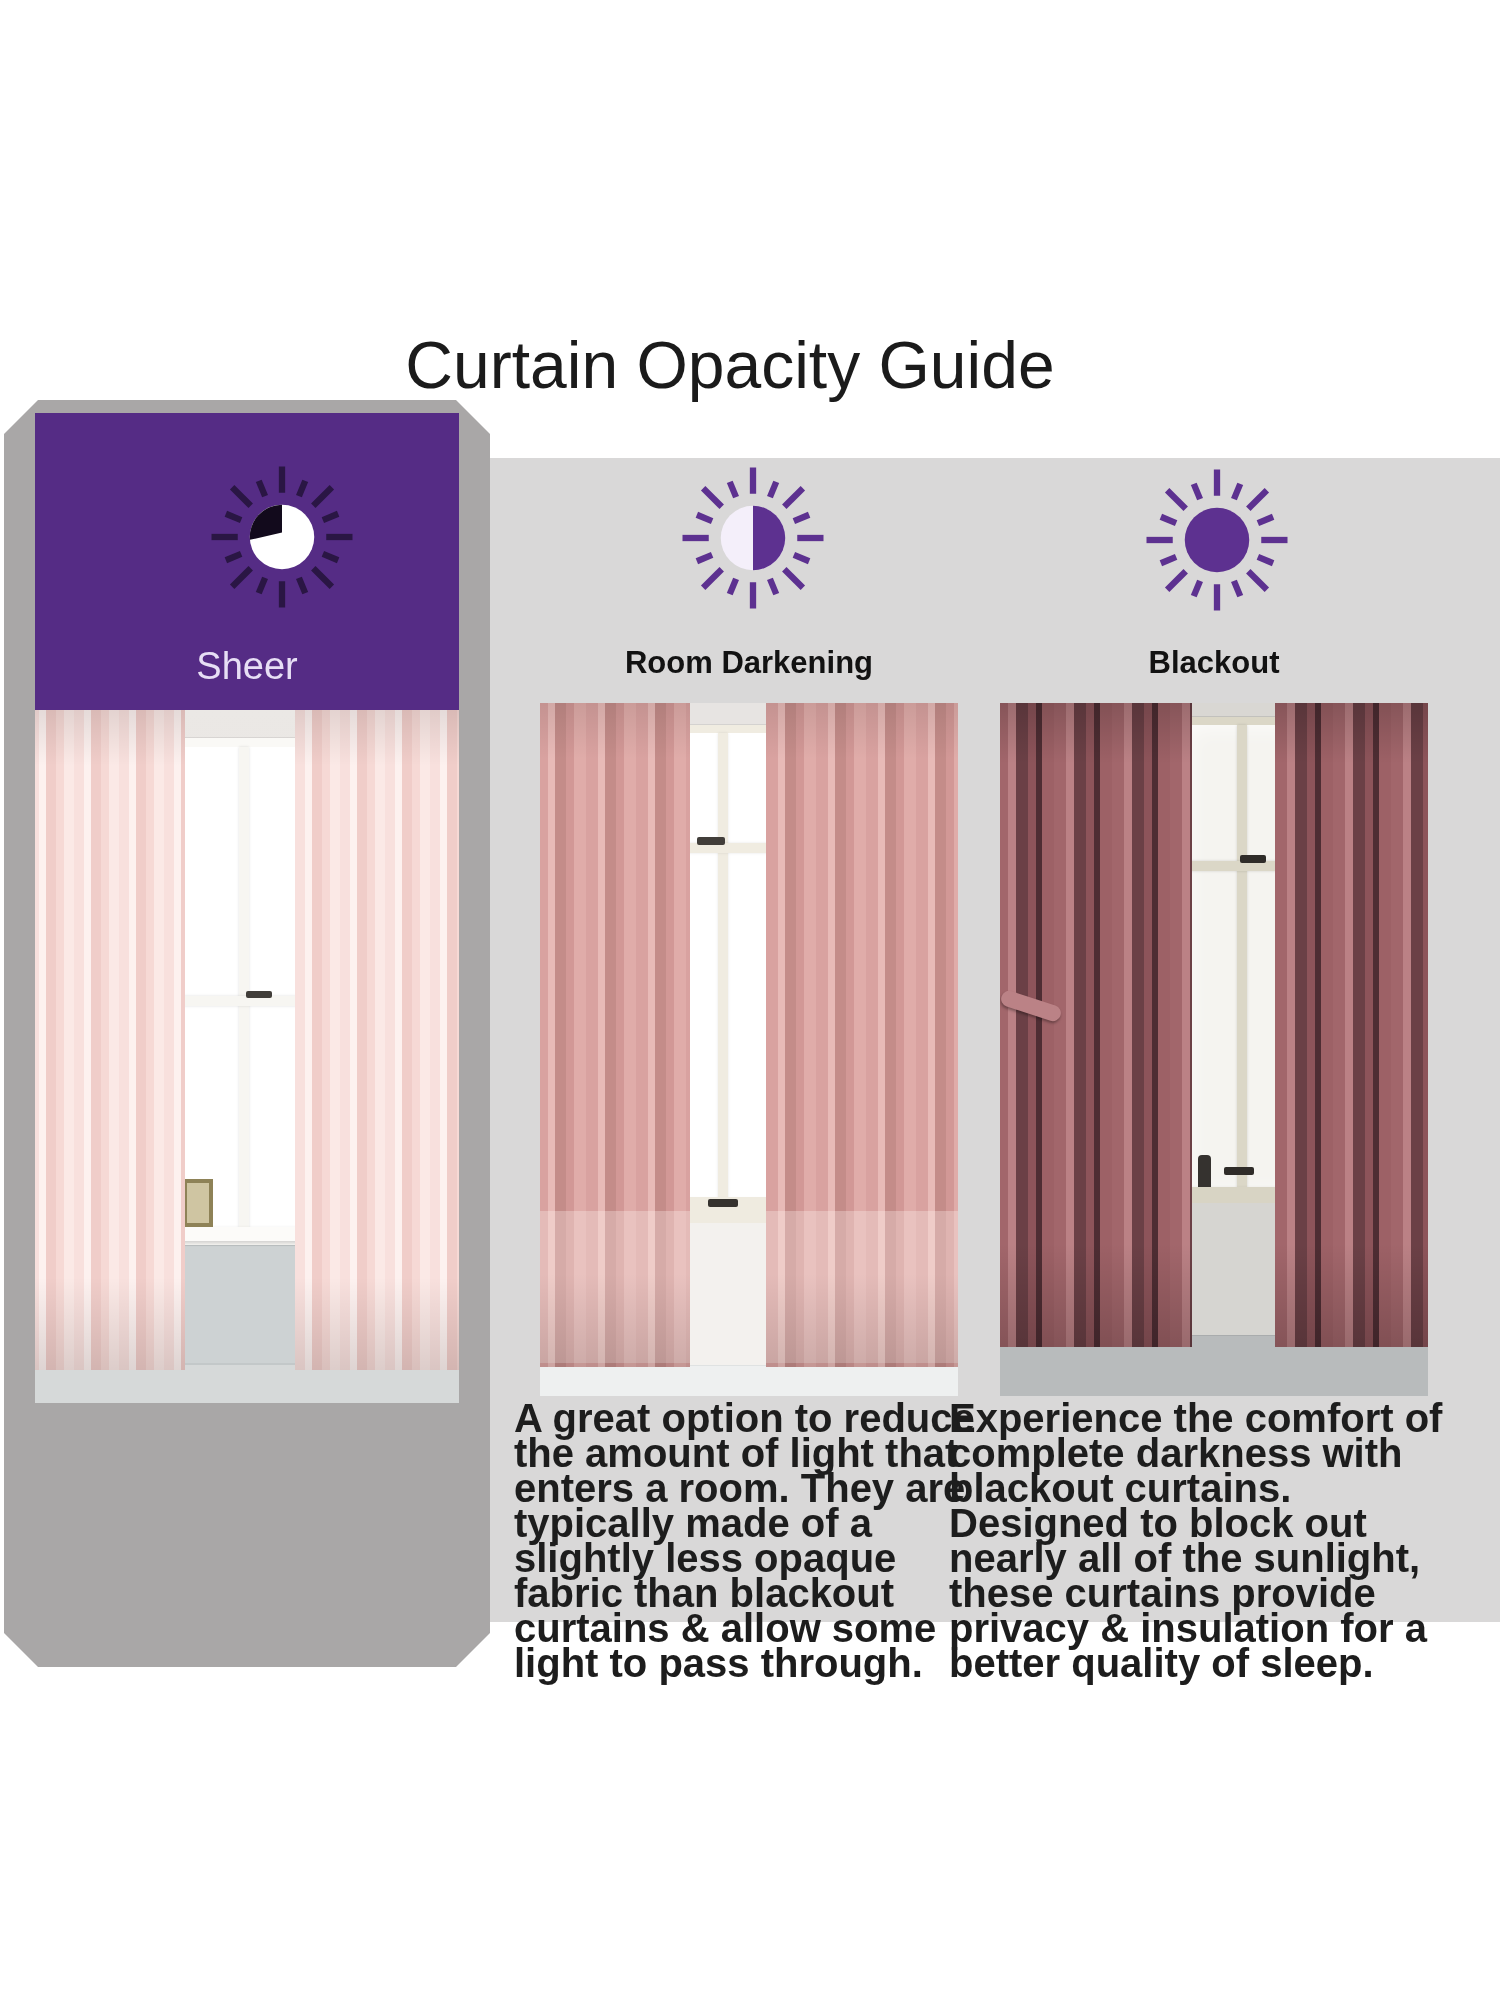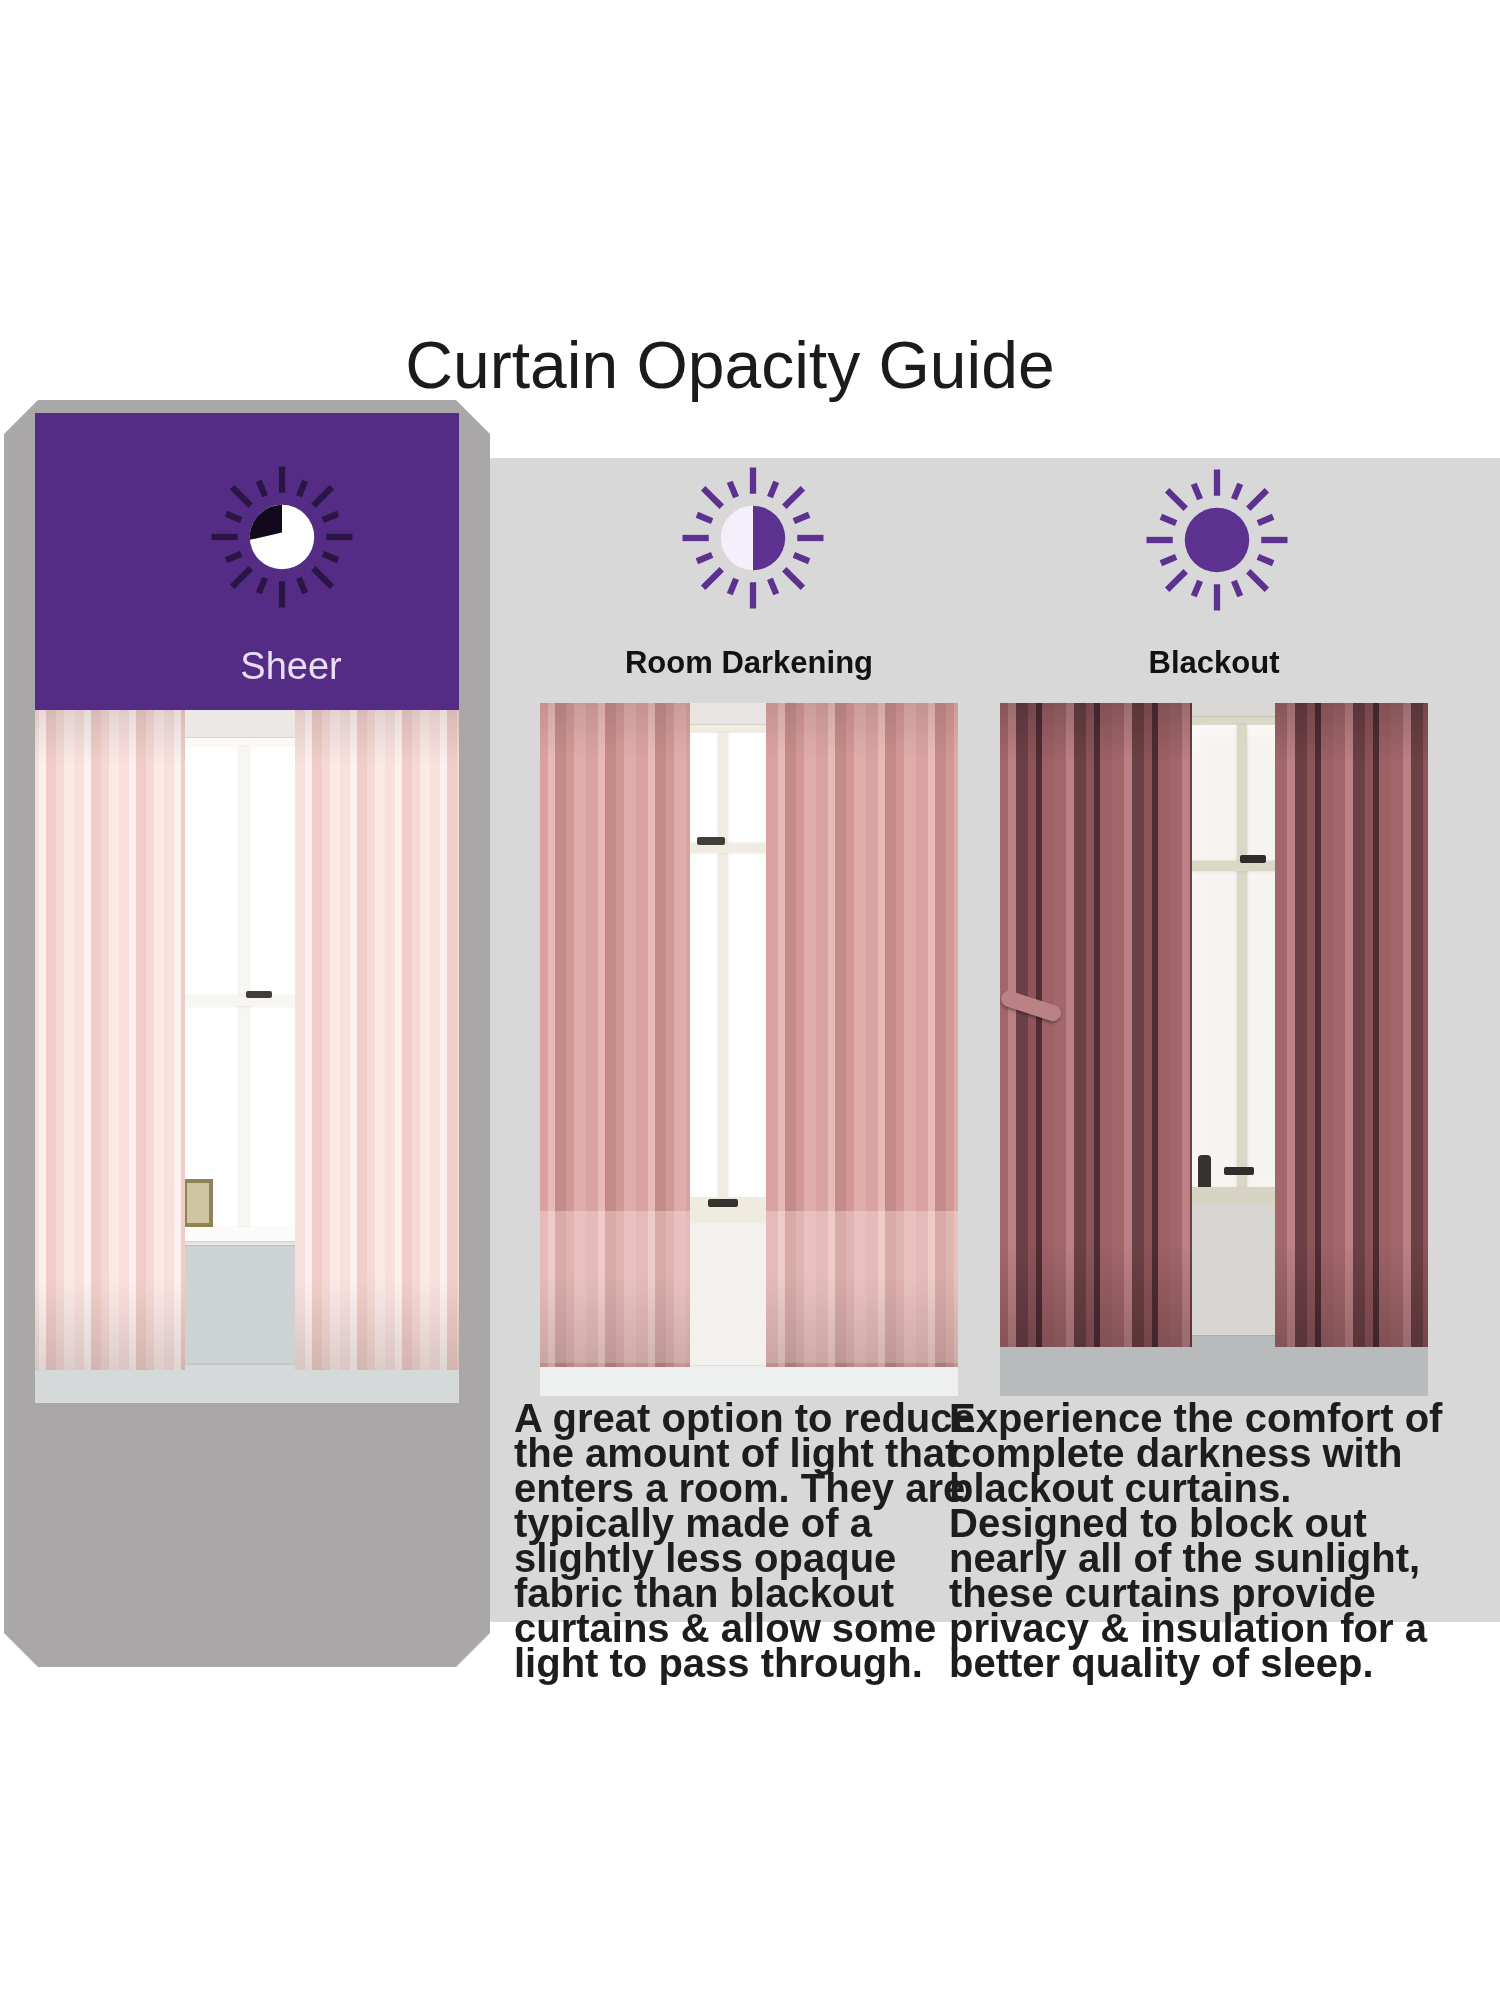--- a/index.html
+++ b/index.html
@@ -15,21 +15,21 @@
   #gray-panel{left:430px;top:458px;width:1070px;height:1164px;background:#d9d8d8;}
 
   
   #card{left:4px;top:400px;width:486px;height:1267px;background:#a9a7a7;
         clip-path:polygon(34px 0,452px 0,486px 34px,486px 1233px,452px 1267px,34px 1267px,0 1233px,0 34px);}
   #card-header{left:31px;top:13px;width:424px;height:297px;background:#552c85;}
   #card-footer{left:31px;top:1003px;width:424px;height:264px;background:#552c85;}
   #card-footer .txt{position:absolute;left:7px;top:28px;width:410px;text-align:center;
         font-size:27px;font-weight:700;line-height:38px;color:#f2ebfb;}
   #sheer-label{position:absolute;left:0;top:232px;width:100%;text-align:center;
-        font-size:38px;font-weight:400;color:#e7dff5;margin-left:44px;}
+        font-size:38px;font-weight:400;color:#e7dff5;}
 
   
   .sun{width:150px;height:150px;}
   #sun-sheer{left:172px;top:49px;}          
   #sun-rd{left:678px;top:463px;}
   #sun-bo{left:1142px;top:465px;}
 
   
   .col-title{font-size:31px;font-weight:700;color:#121212;text-align:center;}
   #title-rd{left:529px;top:645px;width:440px;}

